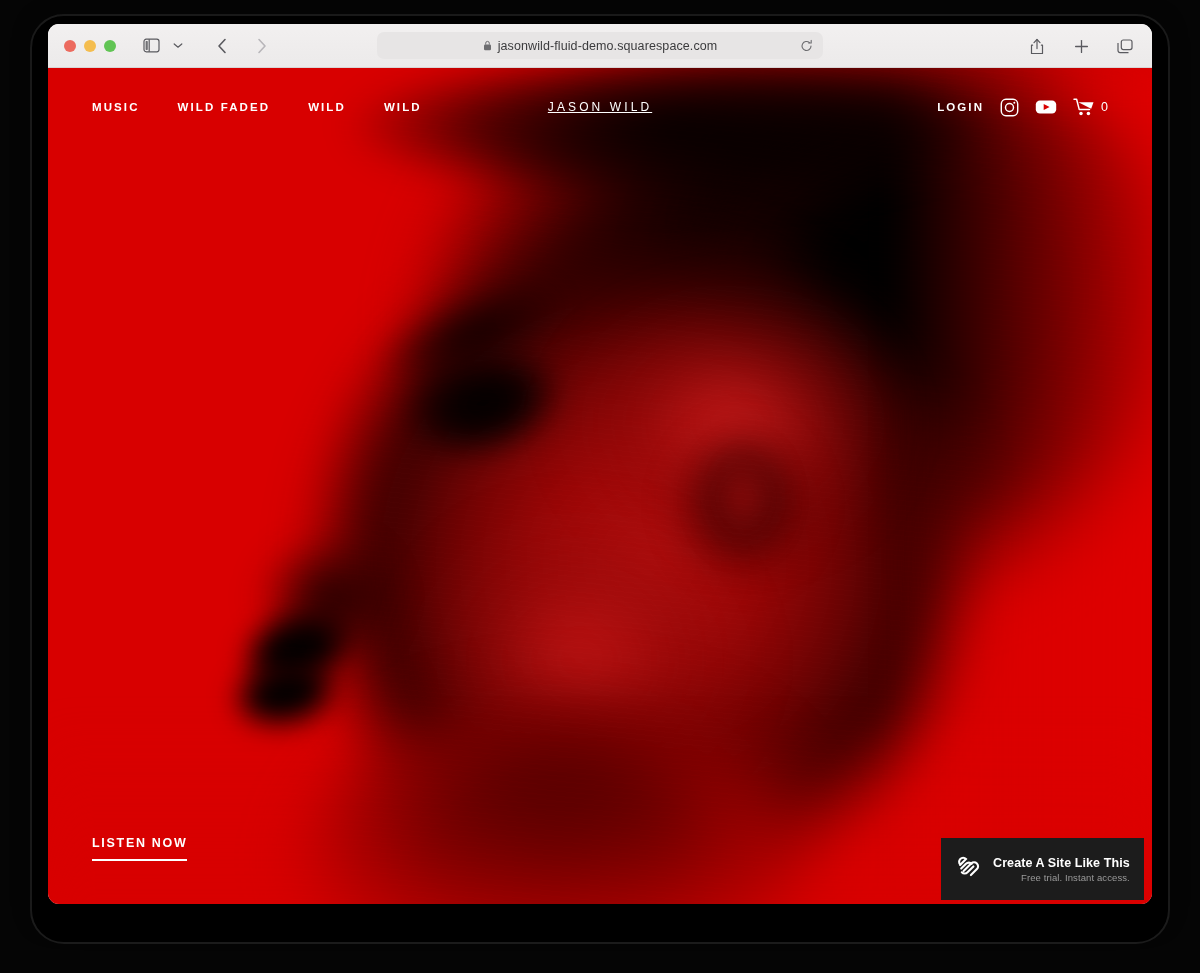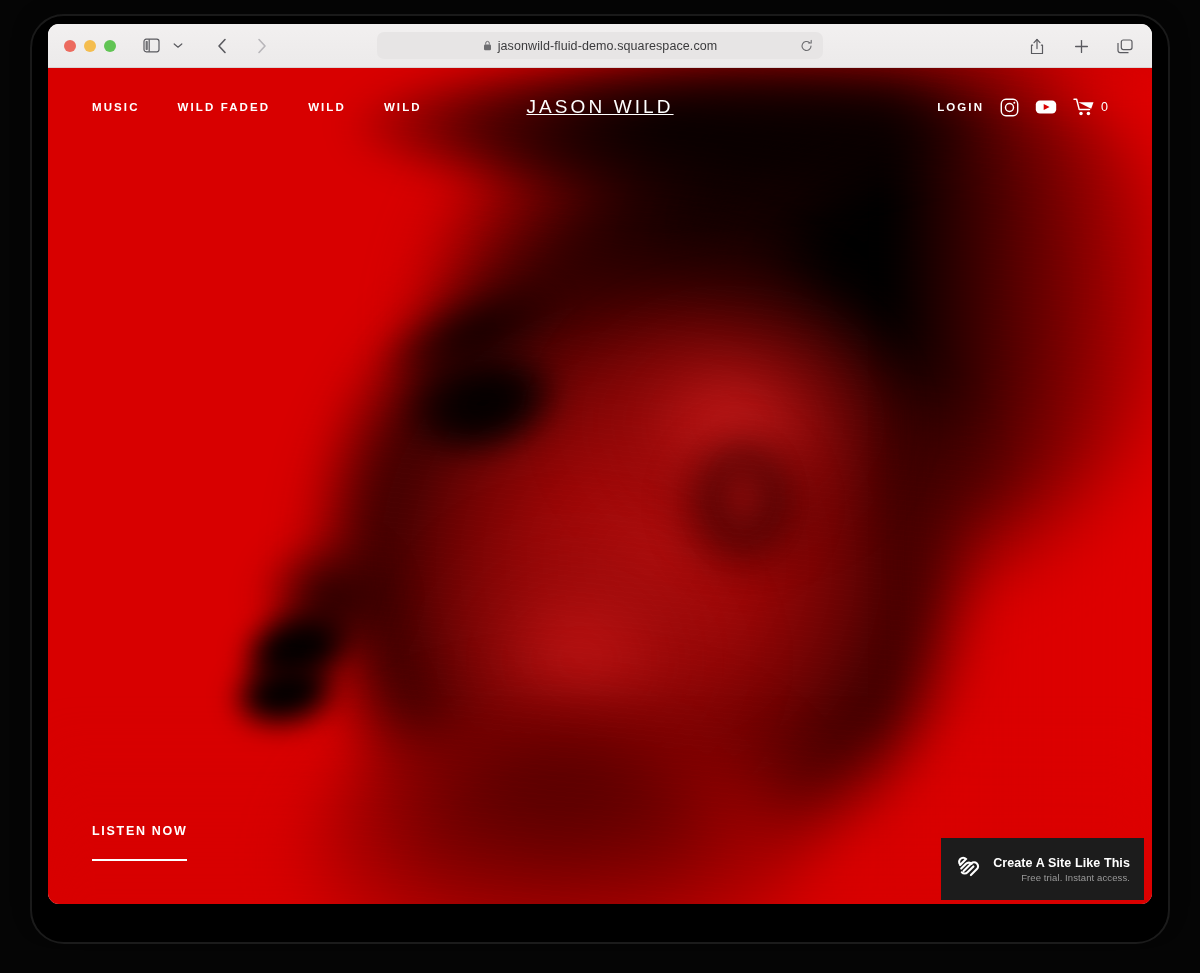--- a/index.html
+++ b/index.html
@@ -222,21 +222,21 @@
     z-index:6;
   }
   #primary-nav{ display:flex; gap:38px; }
   .nav-link{
     color:#fff; font-size:11.5px; font-weight:700;
     letter-spacing:2.1px; text-decoration:none; white-space:nowrap;
   }
   #site-logo{
     position:absolute; left:50%; top:50%;
     transform:translate(-50%,-50%);
-    color:#fff; font-size:19px; letter-spacing:3.1px;
+    color:#fff; font-size:12px; letter-spacing:3.1px;
     font-weight:400; white-space:nowrap;
   }
   #header-right{
     margin-left:auto; display:flex; align-items:center; gap:16px;
   }
   #login-link{
     color:#fff; font-size:11.5px; font-weight:700;
     letter-spacing:2.1px; text-decoration:none;
   }
   .social-icon{ display:flex; align-items:center; color:#fff; }
@@ -256,36 +256,35 @@
     white-space:nowrap;
   }
   #listen-now{
     position:absolute;
     left:44px; bottom:43px;
     color:#fff;
     font-size:12.5px;
     font-weight:700;
     letter-spacing:1.7px;
     text-decoration:none;
-    padding-bottom:21px;
+    padding-bottom:9px;
     border-bottom:2px solid #fff;
     z-index:5;
   }
 
   
   #ss-badge{
     position:absolute;
     right:8px; bottom:4px;
     width:203px; height:62px;
     background:#1c1c1c;
     display:flex; align-items:center;
     gap:11px; padding:16px 14px;
     z-index:7;
     text-decoration:none;
-    justify-content:space-between;
   }
   #ss-badge-text{ display:flex; flex-direction:column; gap:2px; }
   #ss-title{ color:#fff; font-size:12.5px; font-weight:700; letter-spacing:.1px; }
   #ss-sub{ color:#9a9a9a; font-size:9.5px; letter-spacing:.1px;margin-left:28px; }
 </style>
 </head>
 <body>
 
 <div id="device-frame">
   <div id="device-bezel"></div>

